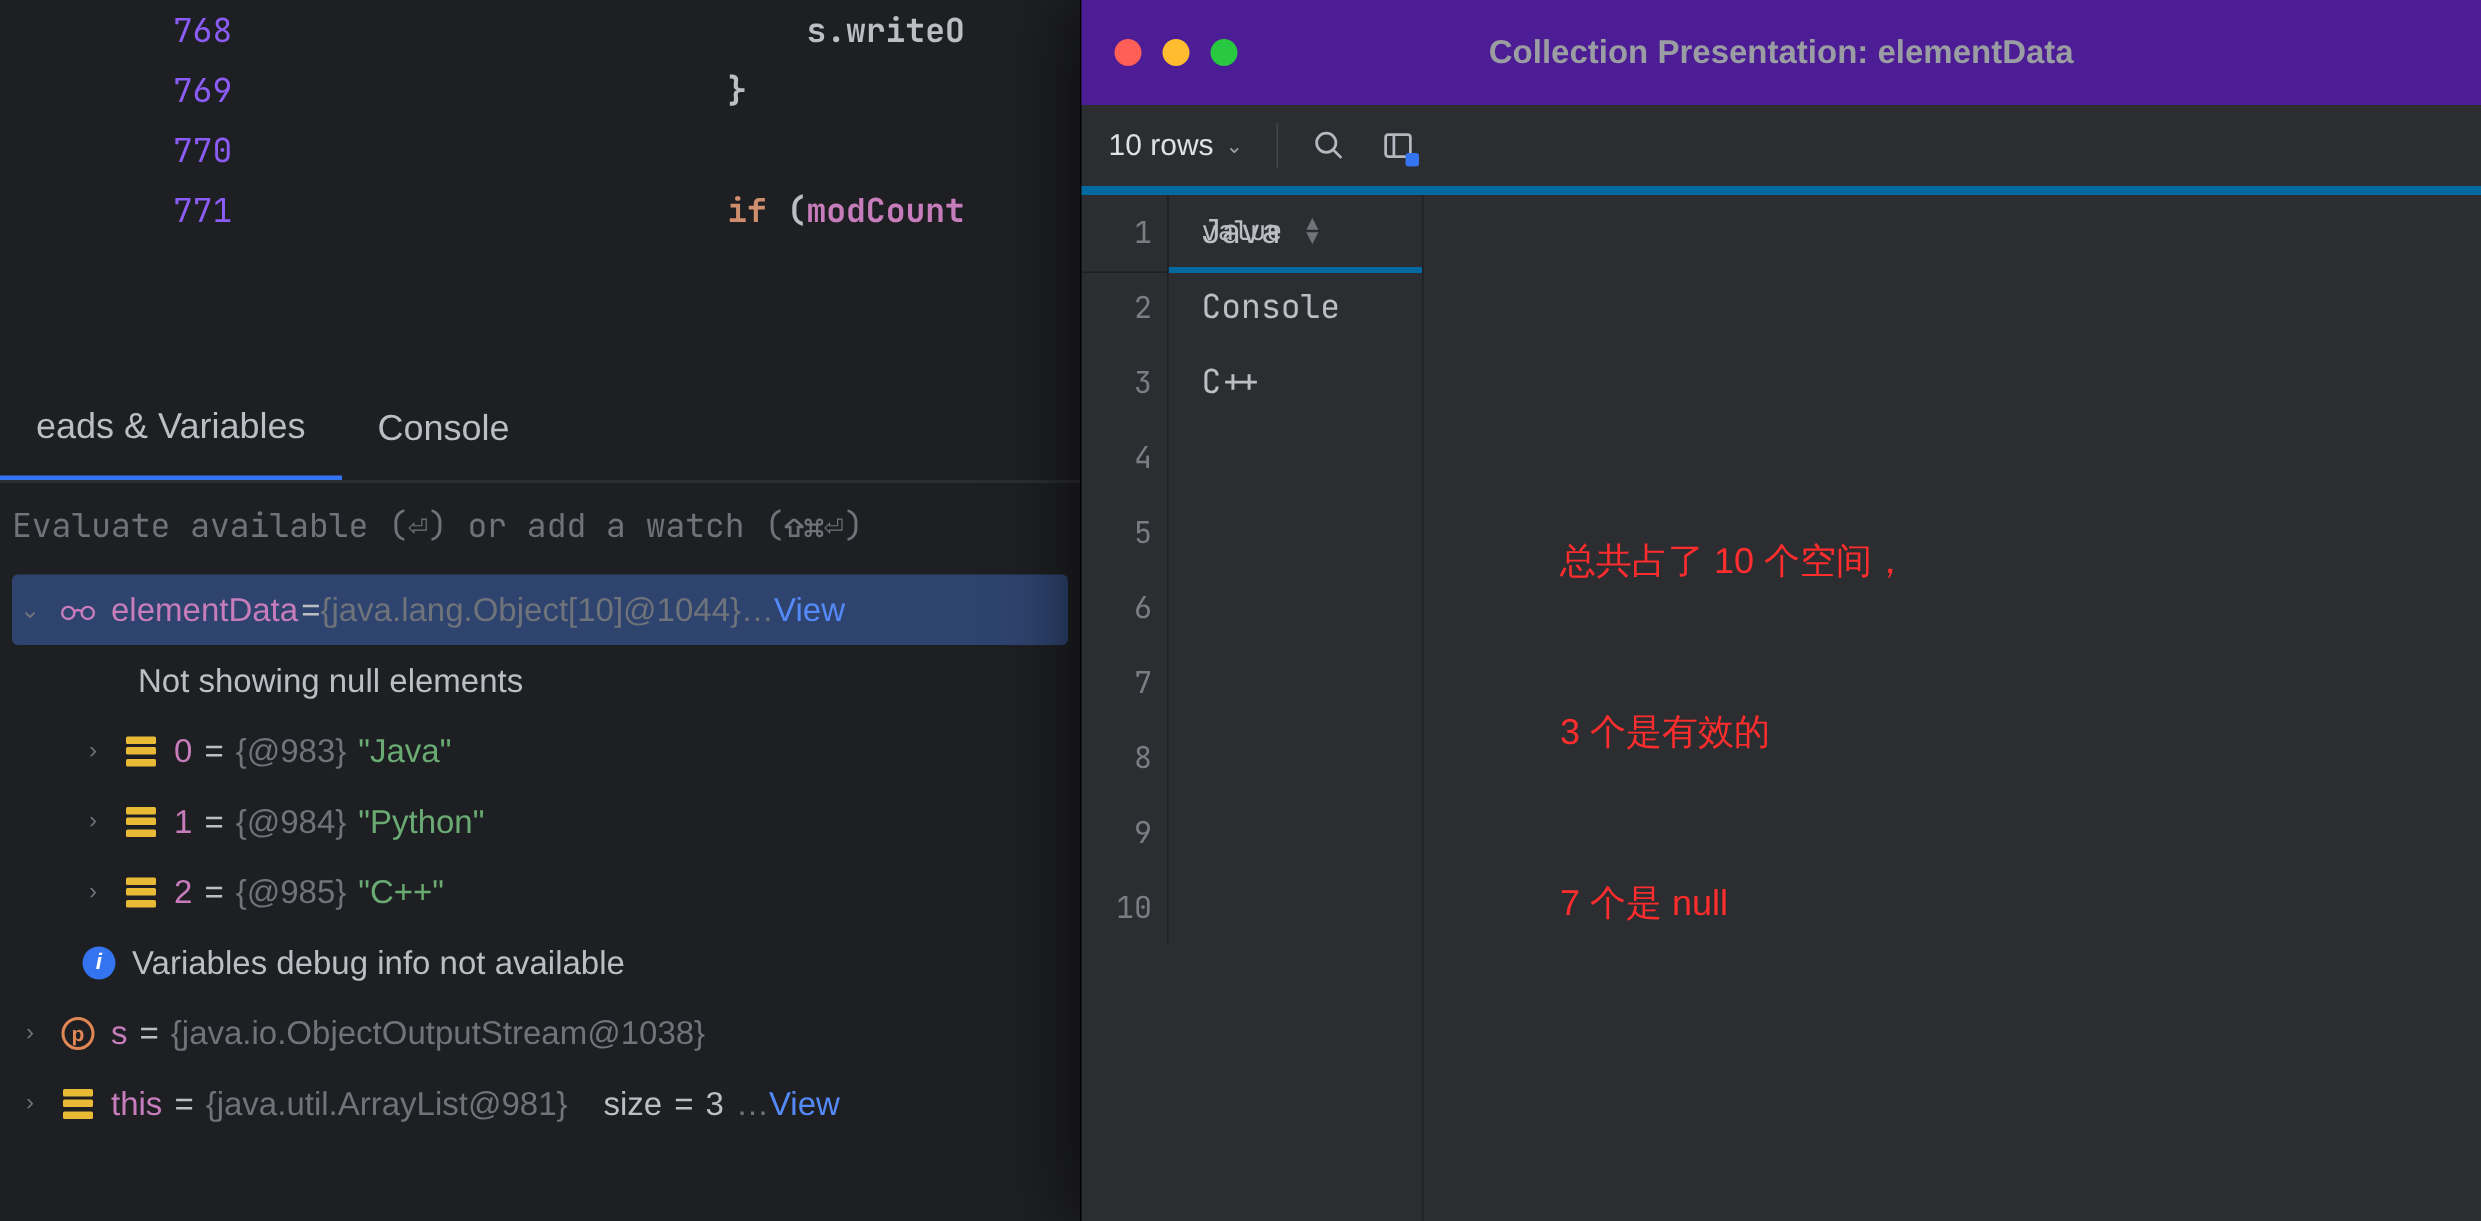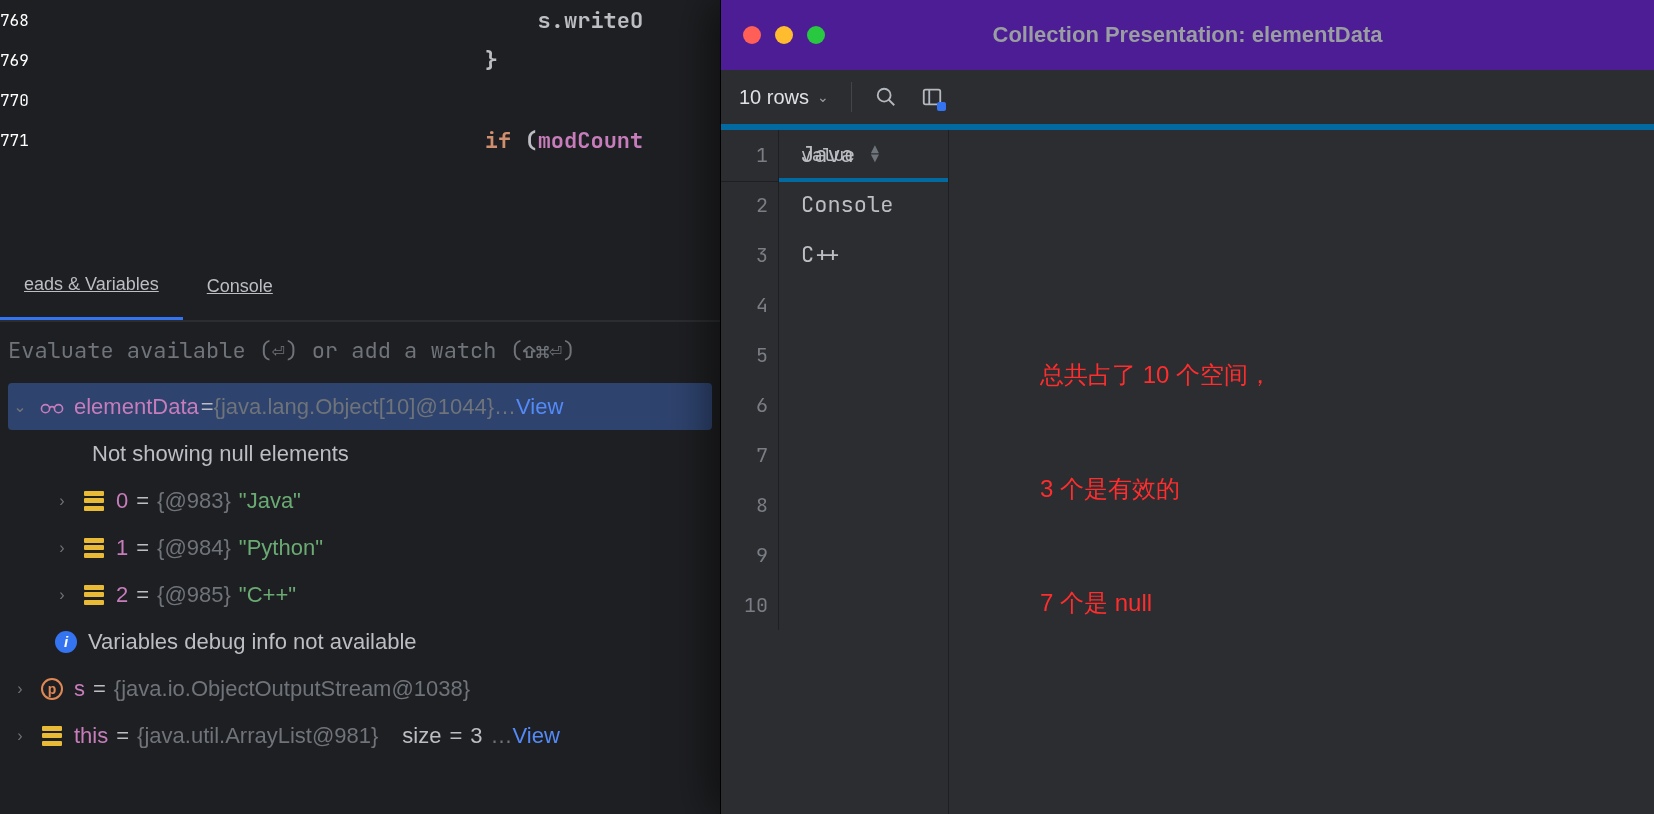--- a/index.html
+++ b/index.html
@@ -19,24 +19,24 @@
 .editor {
   position: absolute;
   top: 0; left: 0; right: 0;
   height: 250px;
   background: #1e1f22;
   font-size: 22px;
 }
 .editor-line { display: flex; align-items: center; height: 40px; }
 .gutter {
   width: 300px;
-  text-align: left;
+  text-align: center;
   padding-right: 30px;
-  color: #ffffff;
-  font-size: 16px;
+  color: #8b5cf6;
+  font-size: 22px;
 }
 .code { color: #bcbec4; white-space: pre; font-weight: bold; }
 .code .kw { color: #cf8e6d; }
 .code .field { color: #c77dbb; }
 
 
 .debug-panel {
   position: absolute;
   top: 252px; left: 0;
   width: 720px;
@@ -47,24 +47,23 @@
   display: flex;
   border-bottom: 2px solid #2b2d30;
   height: 70px;
   align-items: center;
 }
 .tab {
   padding: 0 24px;
   height: 100%;
   display: flex;
   align-items: center;
-  font-size: 18px;
+  font-size: 24px;
   color: #bcbec4;
   cursor: pointer;
-  text-decoration: underline;
 }
 .tab.active { border-bottom: 3px solid #3574f0; }
 .eval-bar {
   padding: 14px 8px;
   color: #6f737a;
   font-size: 22px;
 }
 .var-tree { padding: 4px 0; font-size: 22px; }
 .var-row {
   display: flex;

